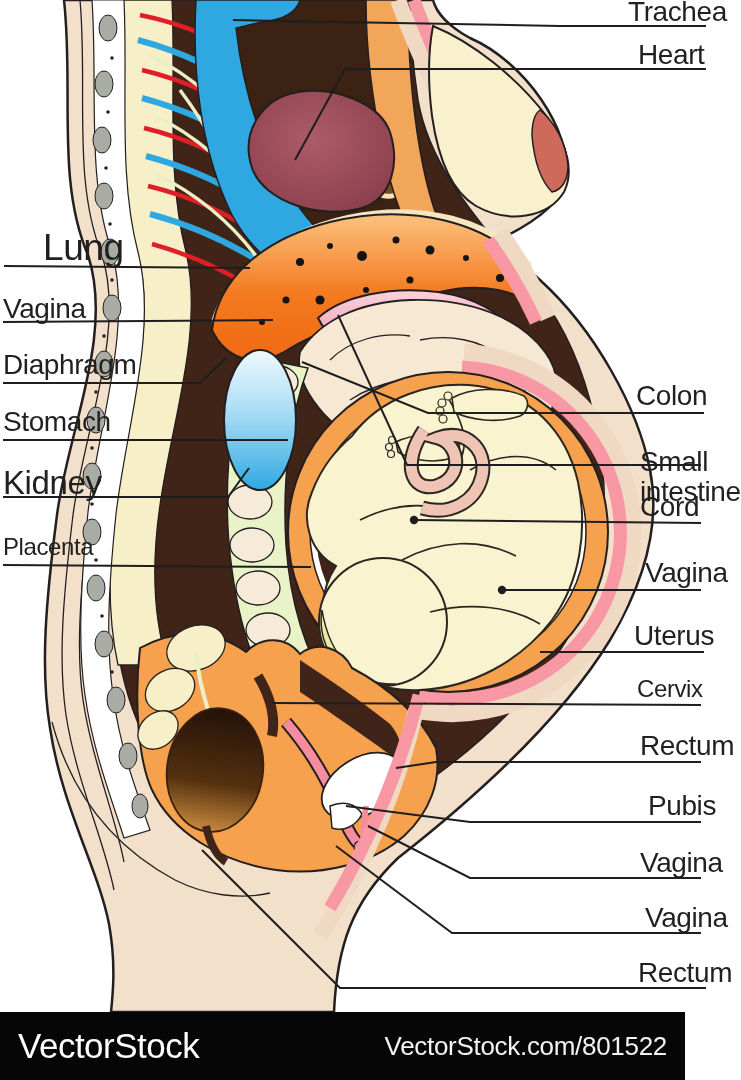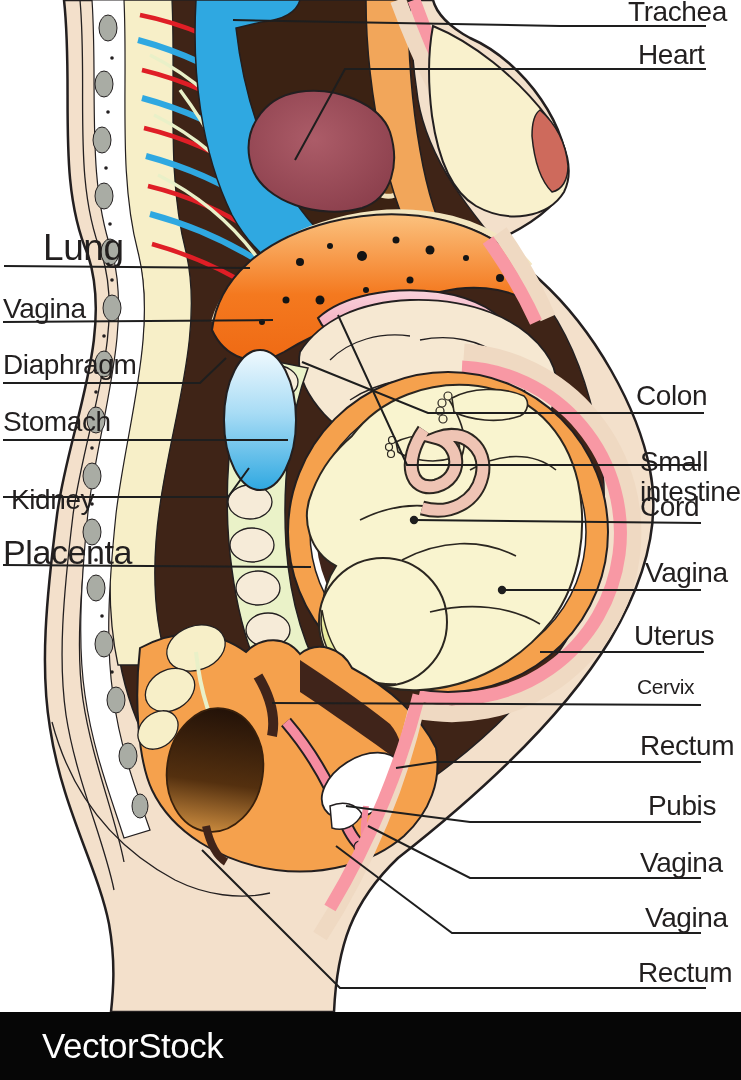--- a/index.html
+++ b/index.html
@@ -2,23 +2,23 @@
 <html><head>
 <meta charset="utf-8">
 <style>
   html,body{margin:0;padding:0;background:#ffffff;}
   #stage{position:relative;width:741px;height:1080px;background:#ffffff;overflow:hidden;
          font-family:"Liberation Sans",sans-serif;}
   #art{position:absolute;left:0;top:0;}
   #label-layer{position:absolute;left:0;top:0;width:741px;height:956px;pointer-events:none;}
   .organ-label{position:absolute;color:#221f1f;letter-spacing:-0.4px;line-height:1.07;
                white-space:pre-line;font-family:"Liberation Sans",sans-serif;}
-  #footer-bar{position:absolute;left:0;bottom:0;width:741px;height:68px;background:#060606;
+  #footer-bar{position:absolute;left:0;bottom:0;width:685px;height:68px;background:#060606;
               display:flex;align-items:center;justify-content:space-between;
-              padding:0 42px;box-sizing:border-box;}
+              padding:0 18px;box-sizing:border-box;}
   #brand{color:#ffffff;font-size:35px;letter-spacing:-0.5px;}
   #credit-url{color:#f2f2f2;font-size:26px;letter-spacing:-0.3px;}
 </style>
 </head>
 <body>
 
 <div id="stage">
 
 <svg id="art" width="741" height="1012" viewBox="0 0 741 1012">
   <defs>
@@ -286,33 +286,34 @@
   </g>
 </svg>
 
 <div id="label-layer">
       <div class="organ-label" style="left: 628px; top: -3px; font-size: 28px;">Trachea</div>
       <div class="organ-label" style="left: 638px; top: 40px; font-size: 28px;">Heart</div>
       <div class="organ-label" style="left: 2px; top: 228px; font-size: 37px; margin-left: 41px;">Lung</div>
       <div class="organ-label" style="left: 3px; top: 294px; font-size: 28px;">Vagina</div>
       <div class="organ-label" style="left: 3px; top: 350px; font-size: 28px;">Diaphragm</div>
       <div class="organ-label" style="left: 3px; top: 407px; font-size: 28px;">Stomach</div>
-      <div class="organ-label" style="left: 11px; top: 465px; font-size: 28px; margin-top: 20px;">Kidney</div>
-      <div class="organ-label" style="left: 3px; top: 534px; font-size: 34px;">Placenta</div>
+      <div class="organ-label" style="left: 3px; top: 465px; font-size: 33px;">Kidney</div>
+      <div class="organ-label" style="left: 3px; top: 534px; font-size: 24px;">Placenta</div>
       <div class="organ-label" style="left: 636px; top: 381px; font-size: 28px;">Colon</div>
       <div class="organ-label" style="left: 640px; top: 433px; font-size: 28px; margin-top: 14px;">Small
 intestine</div>
       <div class="organ-label" style="left: 640px; top: 492px; font-size: 28px;">Cord</div>
       <div class="organ-label" style="left: 645px; top: 558px; font-size: 28px;">Vagina</div>
       <div class="organ-label" style="left: 634px; top: 621px; font-size: 28px;">Uterus</div>
-      <div class="organ-label" style="left: 637px; top: 676px; font-size: 21px;">Cervix</div>
+      <div class="organ-label" style="left: 637px; top: 676px; font-size: 24px;">Cervix</div>
       <div class="organ-label" style="left: 640px; top: 731px; font-size: 28px;">Rectum</div>
       <div class="organ-label" style="left: 648px; top: 791px; font-size: 28px;">Pubis</div>
       <div class="organ-label" style="left: 640px; top: 848px; font-size: 28px;">Vagina</div>
       <div class="organ-label" style="left: 645px; top: 903px; font-size: 28px;">Vagina</div>
       <div class="organ-label" style="left: 638px; top: 958px; font-size: 28px;">Rectum</div>
     </div>
 
 <div id="footer-bar">
   <span id="brand">VectorStock</span>
+  <span id="credit-url">VectorStock.com/801522</span>
 </div>
 
 </div>
 
 </body></html>

